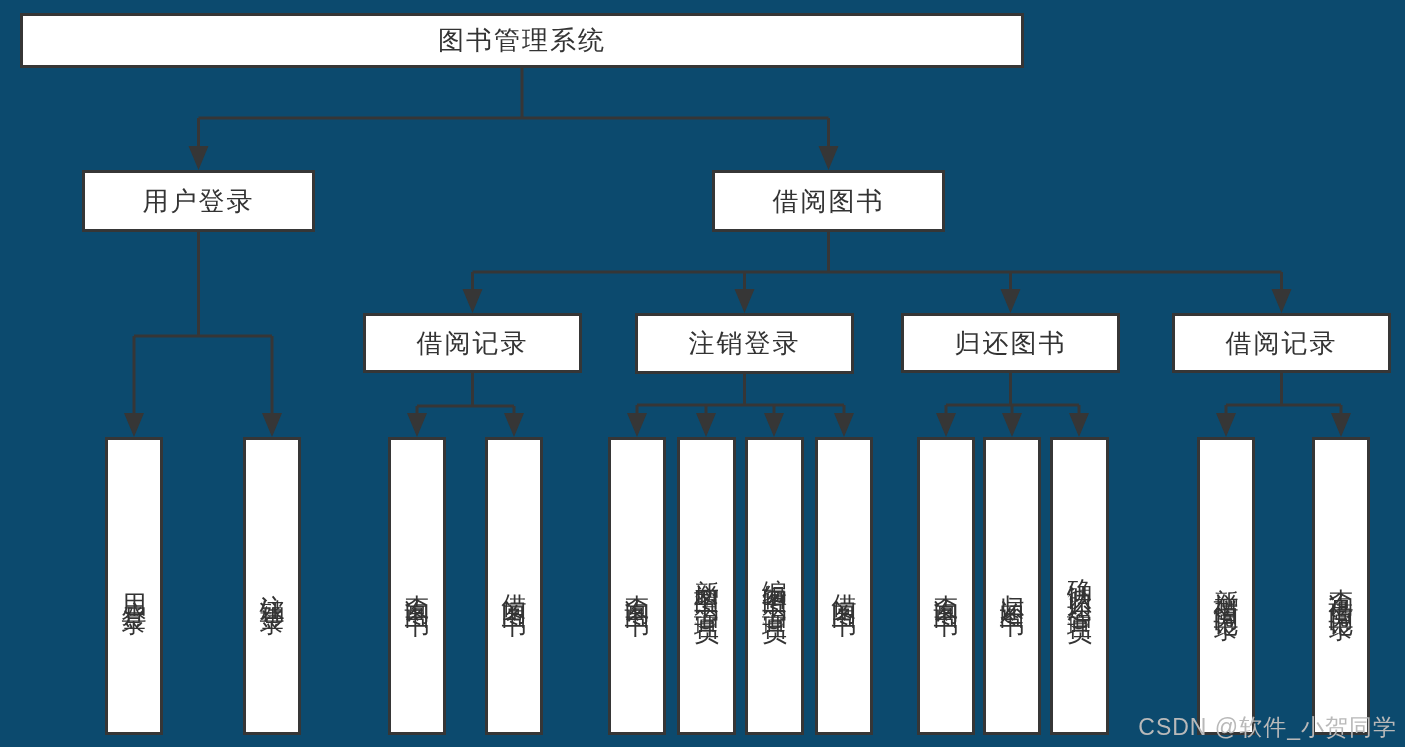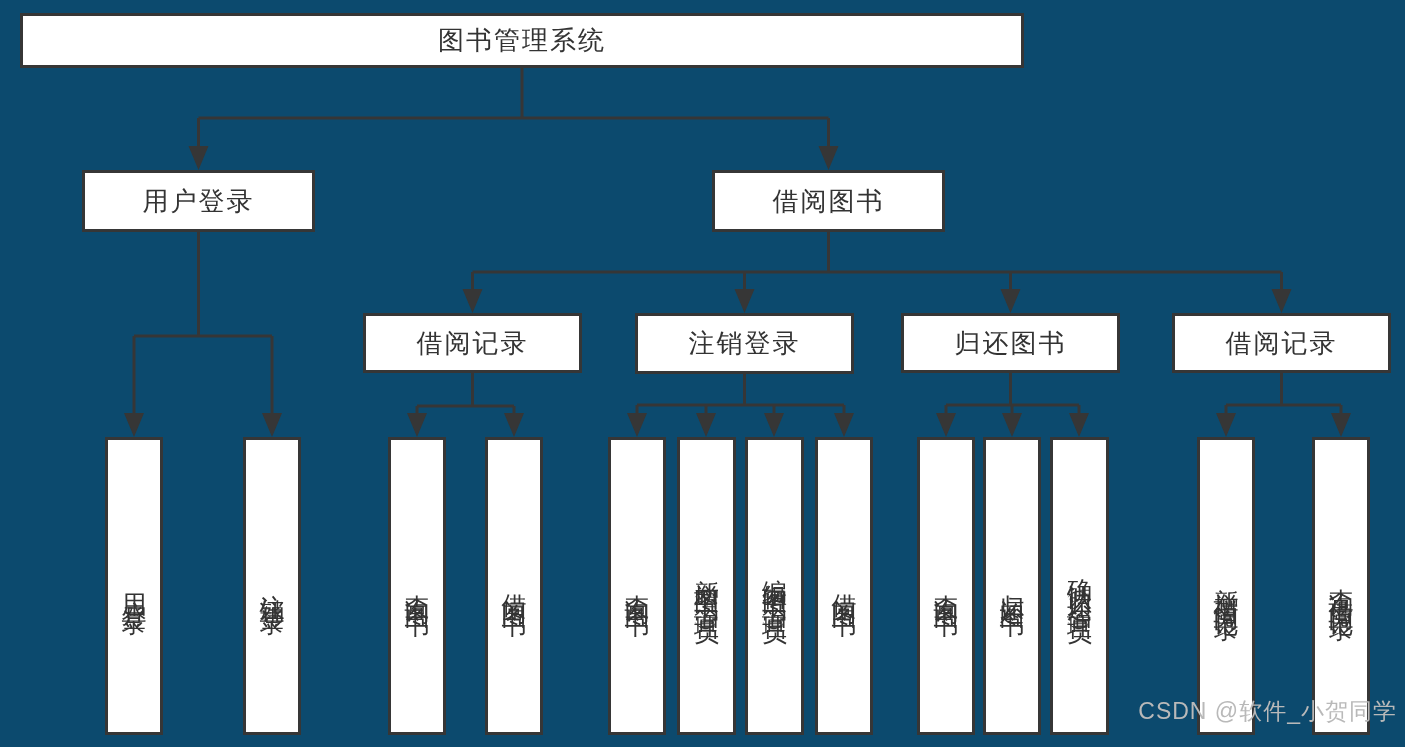--- a/index.html
+++ b/index.html
@@ -36,21 +36,21 @@
     writing-mode: vertical-rl;
     text-orientation: mixed;
     font-size: 25px;
     letter-spacing: 6px;
     line-height: 1;
     color: #333333;
   }
   .watermark {
     position: absolute;
     right: 8px;
-    bottom: 20px;
+    bottom: 4px;
     font-size: 23px;
     letter-spacing: 1px;
     color: #b9b9b9;
     white-space: nowrap;
   }
 </style>
 </head>
 <body>
 
 <div class="stage">

